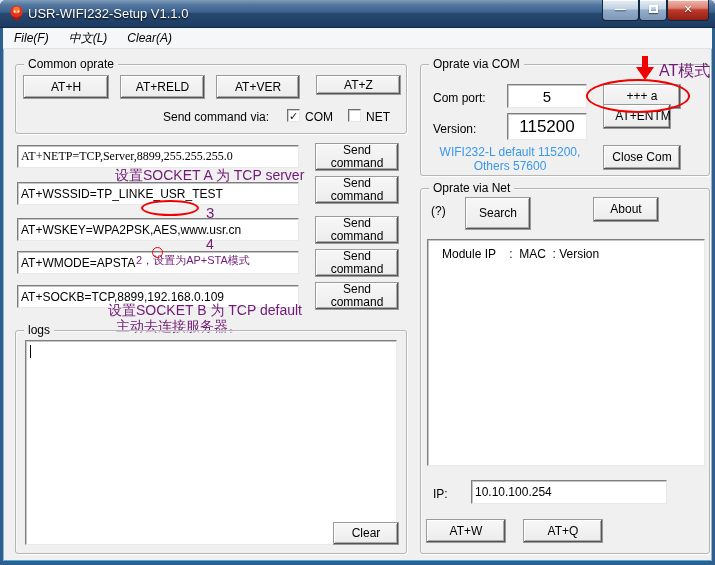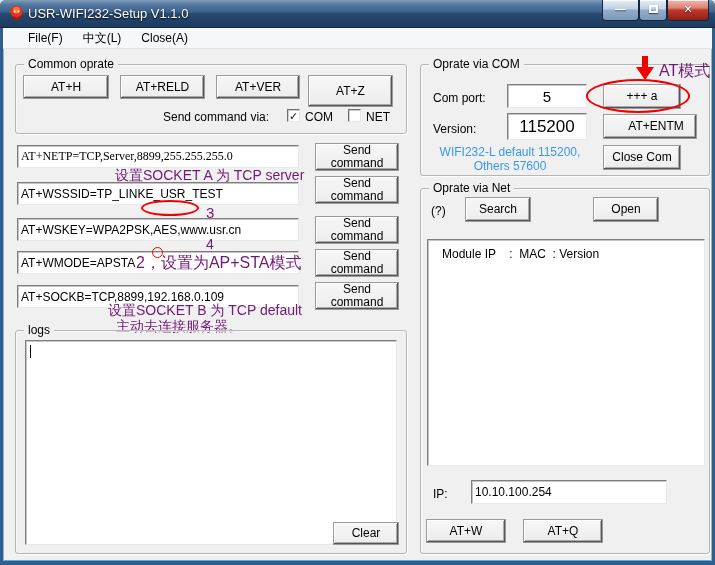--- a/index.html
+++ b/index.html
@@ -21,21 +21,21 @@
       box-shadow:inset 0 1px 0 rgba(255,255,255,.8); cursor:default; }
   .winbtn span { text-shadow:0 1px 1px rgba(0,0,0,.6); color:#fff; font-weight:bold; }
   #btn-min { right:76px; width:37px; }
   #btn-max { right:48px; width:28px; }
   #btn-close { right:6px; width:42px;
       background:linear-gradient(#f0b8ac 0%, #dc8173 40%, #c0392b 50%, #8f2013 100%); }
   .maxglyph { display:inline-block; width:9px; height:8px; border:2px solid #fff; margin-top:5px;
       box-shadow:0 1px 1px rgba(0,0,0,.5); }
   
   .menubar { position:absolute; left:0; top:28px; width:709px; height:21px; background:#f6f7f9;
-      border-bottom:1px solid #e2e2e2; display:flex; align-items:center; padding-left:17px; gap:4px; }
+      border-bottom:1px solid #e2e2e2; display:flex; align-items:center; padding-left:3px; gap:4px;font-style:italic; }
   .menuitem { padding:2px 8px; }
   
   .groupbox { position:absolute; border:1px solid #b5b5b5; border-radius:3px;
       box-shadow:1px 1px 0 rgba(255,255,255,.9), inset 1px 1px 0 rgba(255,255,255,.6); }
   .grouplabel { position:absolute; top:-8px; left:8px; background:#f0f0f0; padding:0 4px; font-size:12px; }
   
   .btn { position:absolute; background:linear-gradient(#f7f7f7,#ececec);
       box-shadow: inset -1px -1px 0 #555, inset 1px 1px 0 #fff, inset -2px -2px 0 #aaa;
       border:1px solid #9a9a9a; font-size:12px; text-align:center; display:flex;
       align-items:center; justify-content:center; cursor:default; line-height:13px; }
@@ -71,30 +71,30 @@
     </svg>
     <span class="apptitle">USR-WIFI232-Setup V1.1.0</span>
     <div class="winbtn" id="btn-min"><span>—</span></div>
     <div class="winbtn" id="btn-max"><span class="maxglyph"></span></div>
     <div class="winbtn" id="btn-close"><span>✕</span></div>
   </div>
 
   <div class="menubar">
     <span class="menuitem">File(F)</span>
     <span class="menuitem">中文(L)</span>
-    <span class="menuitem">Close(A)</span>
+    <span class="menuitem">Clear(A)</span>
   </div>
 
   <div class="groupbox" style="left:12px; top:64px; width:392px; height:70px;">
     <span class="grouplabel">Common oprate</span>
   </div>
   <div class="btn" style="left:20px; top:75px; width:86px; height:24px;">AT+H</div>
   <div class="btn" style="left:117px; top:75px; width:85px; height:24px;">AT+RELD</div>
   <div class="btn" style="left:213px; top:75px; width:84px; height:24px;">AT+VER</div>
-  <div class="btn" style="left:305px; top:75px; width:85px; height:32px;">AT+Z</div>
+  <div class="btn" style="left:313px; top:75px; width:85px; height:20px;">AT+Z</div>
   <span class="label" style="left:160px; top:110px;">Send command via:</span>
   <div class="checkbox" style="left:284px; top:109px;"><span>✓</span></div>
   <span class="label" style="left:302px; top:110px;">COM</span>
   <div class="checkbox" style="left:345px; top:109px;"></div>
   <span class="label" style="left:363px; top:110px;">NET</span>
 
   <input class="field" style="left: 14px; top: 145px; width: 282px; height: 23px; font-family: Liberation Serif, serif;" value="AT+NETP=TCP,Server,8899,255.255.255.0">
   <div class="btn" style="left:312px; top:143px; width:84px; height:28px; flex-direction:column;">Send command</div>
 
   <input class="field" style="left: 14px; top: 182px; width: 282px; height: 23px;" value="AT+WSSSID=TP_LINKE_USR_TEST">
@@ -106,21 +106,21 @@
   <input class="field" style="left: 14px; top: 251px; width: 282px; height: 23px;" value="AT+WMODE=APSTA">
   <div class="btn" style="left:312px; top:249px; width:84px; height:28px; flex-direction:column;">Send command</div>
 
   <input class="field" style="left: 14px; top: 285px; width: 282px; height: 23px;" value="AT+SOCKB=TCP,8899,192.168.0.109">
   <div class="btn" style="left:312px; top:282px; width:84px; height:28px; flex-direction:column;">Send command</div>
 
   <span class="red" style="left:112px; top:167px; font-size:14px;">设置SOCKET A 为 TCP server</span>
   <div class="ellipse" style="left:138px; top:200px; width:58px; height:16px;"></div>
   <span class="red" style="left:203px; top:204px; font-size:15px;">3</span>
   <span class="red" style="left:203px; top:236px; font-size:14px;">4</span>
-  <span class="red" style="left:133px; top:253px; font-size:16px;"><span>2，</span><span>设置为AP+STA模式</span></span>
+  <span class="red" style="left:133px; top:253px; font-size:11px;"><span>2，</span><span>设置为AP+STA模式</span></span>
   <div class="ellipse" style="left:149px; top:247px; width:11px; height:11px; border-width:1.5px;"></div>
   <span class="red" style="left:105px; top:302px; font-size:14px;">设置SOCKET B 为 TCP default</span>
   <span class="red" style="left:113px; top:318px; font-size:14px;">主动去连接服务器。</span>
 
   <div class="groupbox" style="left:12px; top:330px; width:392px; height:224px;">
     <span class="grouplabel">logs</span>
   </div>
   <div class="listbox" style="left:22px; top:340px; width:372px; height:205px;"></div>
   <div class="caret" style="left:27px; top:345px;"></div>
   <div class="btn" style="left:330px; top:522px; width:66px; height:23px;">Clear</div>
@@ -128,36 +128,36 @@
   <div class="groupbox" style="left:417px; top:64px; width:290px; height:112px;">
     <span class="grouplabel">Oprate via COM</span>
   </div>
   <span class="label" style="left:430px; top:91px;">Com port:</span>
   <input class="field" style="left: 504px; top: 84px; width: 80px; height: 24px; text-align: center; font-size: 15px;" value="5">
   <span class="label" style="left:430px; top:122px;">Version:</span>
   <input class="field" style="left: 504px; top: 113px; width: 80px; height: 27px; text-align: center; font-size: 17px;" value="115200">
   <div class="hint" style="left:422px; top:145px; width:170px;">WIFI232-L default 115200,</div>
   <div class="hint" style="left:422px; top:159px; width:170px;">Others 57600</div>
   <div class="btn" style="left:600px; top:84px; width:78px; height:25px;">+++ a</div>
-  <div class="btn" style="left:600px; top:114px; width:94px; height:25px;padding-left:12px;">AT+ENTM</div>
+  <div class="btn" style="left:600px; top:104px; width:68px; height:25px;padding-left:12px;">AT+ENTM</div>
   <div class="btn" style="left:600px; top:145px; width:78px; height:25px;">Close Com</div>
 
   <svg style="position:absolute; left:633px; top:56px;" width="18" height="25">
     <rect x="6" y="0" width="6" height="12" fill="#f10000"></rect>
     <polygon points="0,11 18,11 9,24" fill="#f10000"></polygon>
   </svg>
   <span class="red" style="left:656px; top:61px; font-size:16px;">AT模式</span>
   <div class="ellipse" style="left:583px; top:79px; width:104px; height:34px;"></div>
 
   <div class="groupbox" style="left:417px; top:188px; width:290px; height:366px;">
     <span class="grouplabel">Oprate via Net</span>
   </div>
   <span class="label" style="left:428px; top:204px;">(?)</span>
-  <div class="btn" style="left:462px; top:197px; width:66px; height:25px;">Search</div>
-  <div class="btn" style="left:590px; top:197px; width:66px; height:25px;">Open</div>
+  <div class="btn" style="left:462px; top:197px; width:66px; height:33px;">Search</div>
+  <div class="btn" style="left:590px; top:197px; width:66px; height:25px;">About</div>
   <div class="listbox" style="left:424px; top:239px; width:278px; height:227px;">
     <div class="pre" style="padding:7px 16px 0 14px; font-size:12px;">Module IP    :  MAC  : Version</div>
   </div>
   <span class="label" style="left:430px; top:487px;">IP:</span>
   <input class="field" style="left: 468px; top: 480px; width: 196px; height: 24px;" value="10.10.100.254">
   <div class="btn" style="left:423px; top:519px; width:80px; height:24px;">AT+W</div>
   <div class="btn" style="left:520px; top:519px; width:80px; height:24px;">AT+Q</div>
 
 </div>
 

